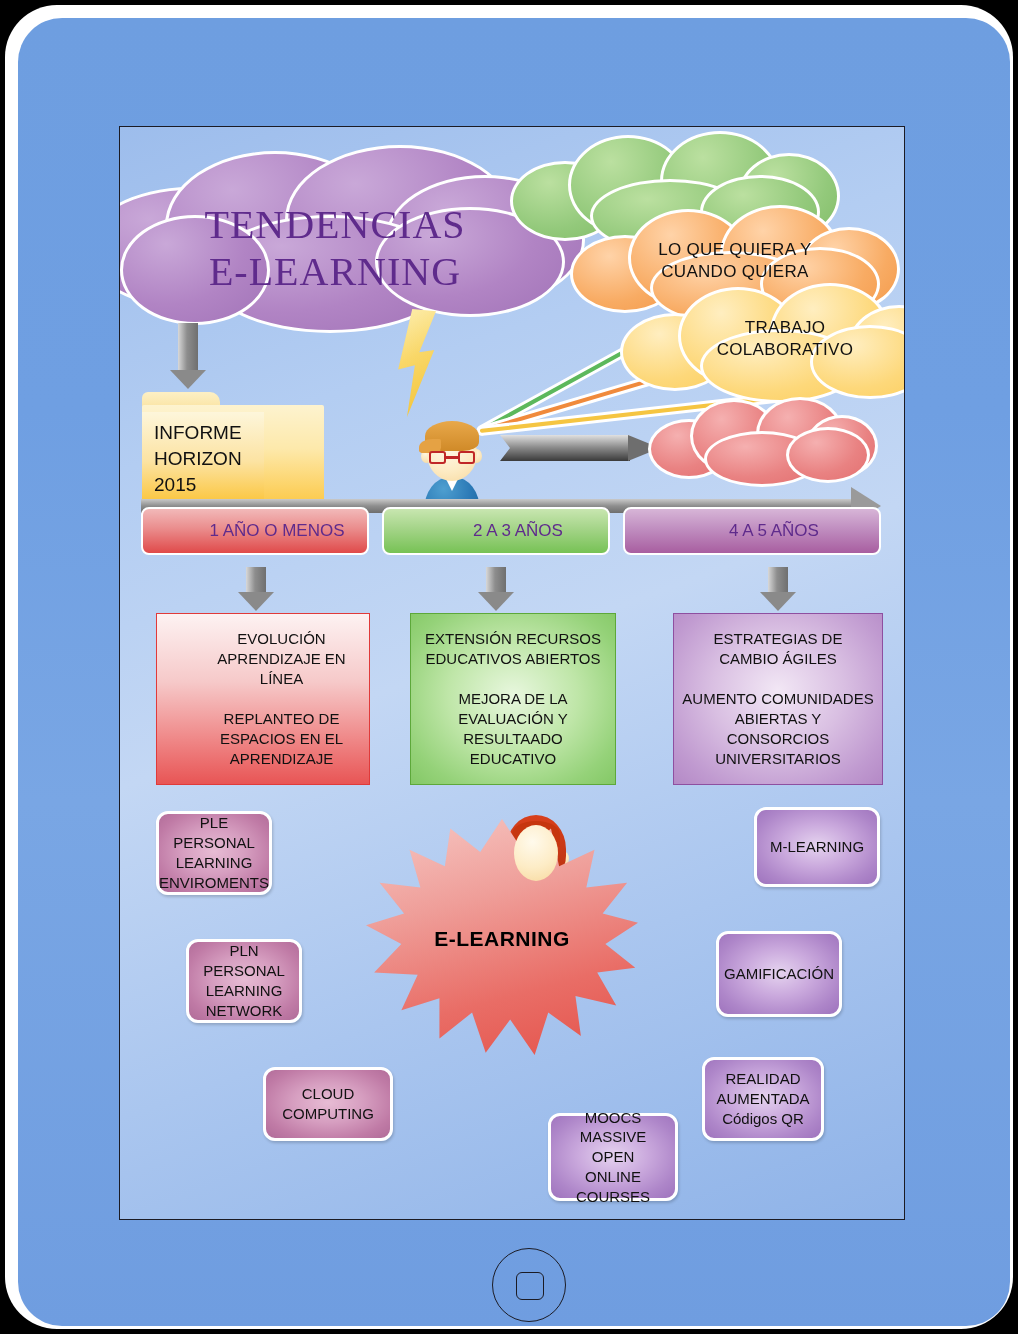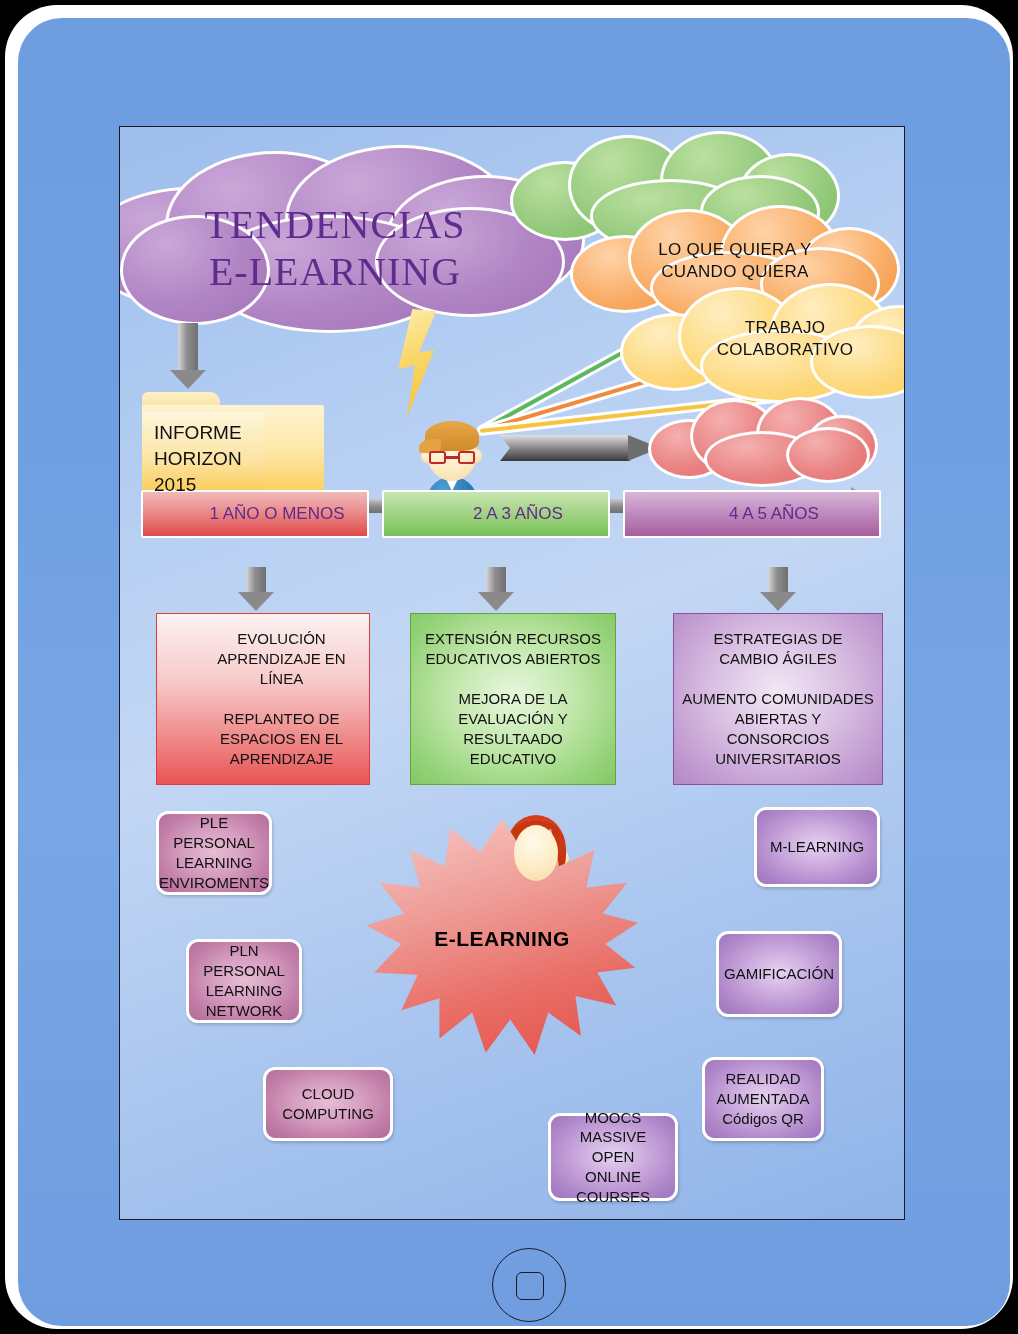--- a/index.html
+++ b/index.html
@@ -96,21 +96,21 @@
      border-radius:6px 10px 0 0;}
   #folder .body{position:absolute;left:0;top:13px;width:182px;height:97px;
      background:linear-gradient(180deg,#fdf3cf 0%,#fde9ab 45%,#fcca4c 100%);
      border-radius:2px;}
   #folder .front{position:absolute;left:0;top:20px;width:122px;height:90px;
      background:linear-gradient(180deg,#fdf6db 0%,#fce3a2 55%,#fbc63f 100%);}
   #folder .txt{position:absolute;left:12px;top:28px;width:120px;color:#111;
      font-size:19px;line-height:1.38;z-index:4;}
 
   
-  .phase{position:absolute;top:363px;height:48px;border-radius:2px;
+  .phase{position:absolute;top:380px;height:48px;border-radius:8px;
      border:2px solid #ffffff;box-sizing:border-box;
      display:flex;align-items:center;justify-content:center;
      color:#5f2b8c;font-size:17px;padding-left:44px;}
   #phase-0{left:21px;width:228px;
      background:linear-gradient(180deg,#f2b9b9 0%,#ea8c8c 45%,#e04a4a 100%);}
   #phase-1{left:262px;width:228px;
      background:linear-gradient(180deg,#c8e6b0 0%,#a4d488 45%,#77c255 100%);}
   #phase-2{left:503px;width:258px;
      background:linear-gradient(180deg,#d7b5d7 0%,#c08ec0 45%,#a85ea0 100%);}
 

